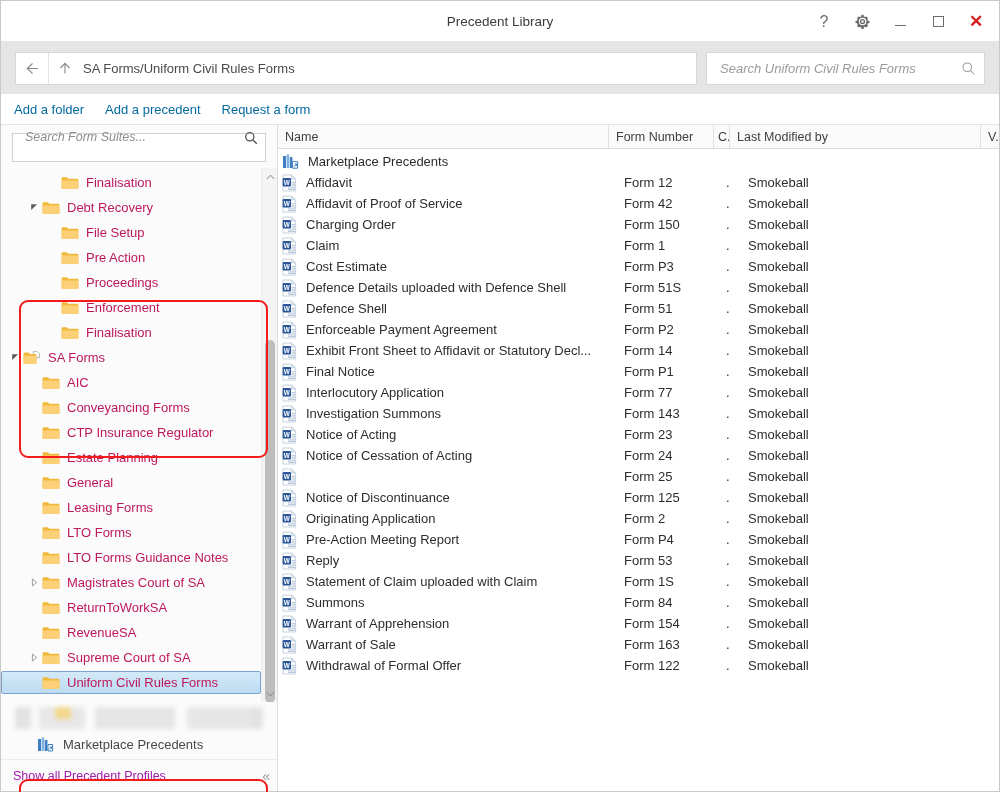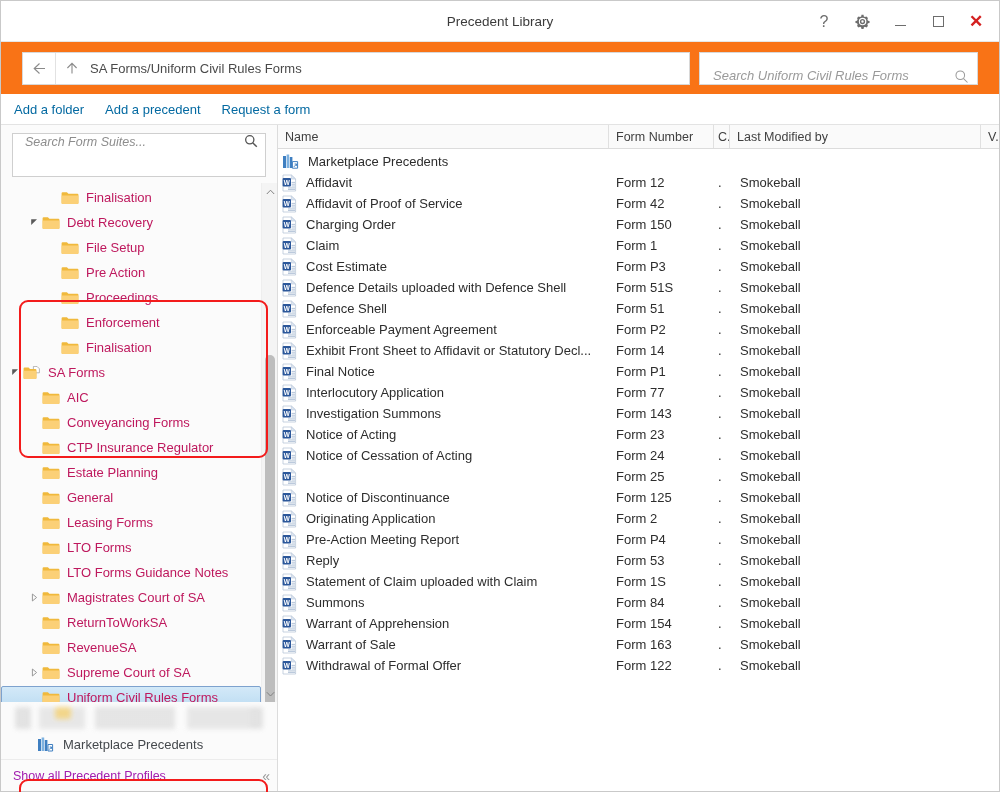--- a/index.html
+++ b/index.html
@@ -53,22 +53,22 @@
   .win-btn.close { color: #d42020; font-size: 17px; font-weight: bold; }
   .win-btn.help { font-size: 16px; }
   .gear-ico { width: 15px; height: 15px; display:block; }
   .min-ico { display:block; width:11px; height:1px; background:#6d6d6d; margin-top:8px; }
   .max-ico { display:block; width:11px; height:11px; border:1px solid #6d6d6d; }
 
   
   .navbar {
     height: 52px; min-height: 52px;
     display: flex; align-items: center;
-    padding: 0 21px;
-    background: #f97316;
+    padding: 0 14px;
+    background: #e5e5e5;
   }
   .crumb-box {
     flex: 1 1 auto;
     height: 33px;
     border: 1px solid #d8d8d8;
     background: #ffffff;
     display: flex; align-items: center;
     margin-right: 9px;
   }
   .back-btn {
@@ -86,21 +86,21 @@
   }
   .crumb-text {
     font-size: 13px; color: #4a4a4a;
     padding-left: 2px;
     white-space: nowrap; overflow: hidden;
   }
   .topsearch {
     width: 279px; height: 33px;
     border: 1px solid #d8d8d8;
     background: #ffffff;
-    display: flex; align-items: flex-end;
+    display: flex; align-items: center;
     padding: 0 8px 0 11px;
   }
   .topsearch input {
     flex: 1; border: 0; outline: 0;
     font-size: 13px; font-style: italic;
     color: #8d8d8d;
     font-family: "Liberation Sans", sans-serif;
     background: transparent;
   }
   .topsearch input::placeholder { color: #9a9a9a; font-style: italic; opacity: 1; }
@@ -129,25 +129,25 @@
   
   .sidebar {
     width: 277px; min-width: 277px;
     position: relative;
     background: #fbfbfb;
     border-right: 1px solid #dcdcdc;
     display: flex; flex-direction: column;
   }
   .side-search-wrap { padding: 8px 11px 6px 11px; background:#fbfbfb; }
   .side-search {
-    height: 44px;
+    height: 29px;
     border: 1px solid #cfcfcf;
     background: #ffffff;
-    display: flex; align-items: flex-start;
-    padding: 0 7px 10px 10px;
+    display: flex; align-items: flex-end;
+    padding: 0 7px 16px 10px;
   }
   .side-search input {
     flex: 1; border: 0; outline: 0;
     font-size: 12.5px; font-style: italic;
     color: #8d8d8d; background: transparent;
     font-family: "Liberation Sans", sans-serif;
   }
   .side-search input::placeholder { color: #8d8d8d; font-style: italic; opacity:1; }
   .side-mag { width: 14px; height:14px; color:#555; }
 
@@ -282,21 +282,21 @@
     display: flex; align-items: center;
     font-size: 13px; color: #2d2d2d;
     cursor: default;
     white-space: nowrap;
   }
   .cell-name {
     width: 331px; display: flex; align-items: center;
     padding-left: 4px; overflow: hidden;
   }
   .cell-name .nm { margin-left: 9px; overflow: hidden; text-overflow: ellipsis; }
-  .cell-form { width: 105px; padding-left: 7px; }
+  .cell-form { width: 105px; padding-left: 7px; margin-left: 8px; }
   .cell-c { width: 16px; padding-left: 4px; color:#2d2d2d; }
   .cell-mod { width: 251px; padding-left: 10px; }
   .cell-v { flex: 1; }
 
   
   .folder-ico { width: 18px; height: 14px; display:block; }
   .word-ico { width: 15px; height: 18px; display:block; flex:0 0 15px; }
   .mkt-ico { width: 17px; height: 17px; display:block; flex:0 0 17px; }
 
   

